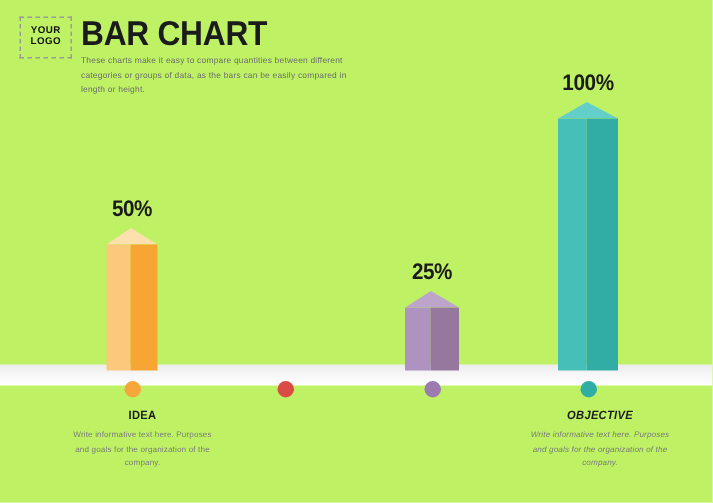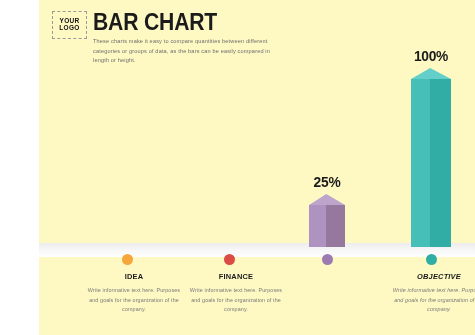--- a/index.html
+++ b/index.html
@@ -3,21 +3,21 @@
 <meta charset="utf-8">
 <style>
   html,body{margin:0;padding:0;}
   body{
     width:475px;height:335px;
     background:#ffffff;
     font-family:"Liberation Sans", sans-serif;
     overflow:hidden;
     position:relative;
   }
-  .slide{position:absolute;inset:0;background:#fef9c3;margin-left:39px;}
+  .slide{position:absolute;inset:0;background:#bef264;}
 
   
   .header{position:absolute;left:0;top:0;width:475px;height:70px;}
   .logo-box{
     position:absolute;left:13px;top:11px;width:33px;height:26px;
     border:1px dashed #9a9a9a;
     display:flex;flex-direction:column;align-items:center;justify-content:center;
     line-height:1.05;
   }
   .logo-box span{
@@ -85,20 +85,32 @@
       <span>YOUR</span>
       <span>LOGO</span>
     </div>
     <div class="title">BAR CHART</div>
     <div class="subtitle">These charts make it easy to compare quantities between different categories or groups of data, as the bars can be easily compared in length or height.</div>
   </div>
 
   <div class="chart">
     <div class="ground"></div>
 
+    <div class="bar-group" id="bg0" style="left: 71px; width: 34px;">
+      <div class="value">50%</div>
+      <div class="bar" id="bar0" style="height: 84px;">
+        <div class="cap">
+          <svg viewBox="0 0 100 22" preserveAspectRatio="none">
+            <polygon points="0,22 48,0 100,22" id="cap0" fill="#FDE0AE"></polygon>
+          </svg>
+        </div>
+        <div class="face-left" id="fl0" style="background: rgb(251, 201, 124);"></div>
+        <div class="face-right" id="fr0" style="background: rgb(248, 166, 51);"></div>
+      </div>
+    </div>
 
 
     <div class="bar-group" id="bg2" style="left: 270px; width: 36px; text-align: right;">
       <div class="value">25%</div>
       <div class="bar" id="bar2" style="height: 42px;">
         <div class="cap">
           <svg viewBox="0 0 100 22" preserveAspectRatio="none">
             <polygon points="0,22 48,0 100,22" id="cap2" fill="#BCA4CB"></polygon>
           </svg>
         </div>
@@ -126,23 +138,19 @@
     <div class="dot" id="dot1" style="left: 184.5px; background: rgb(219, 76, 70);"></div>
     <div class="dot" id="dot2" style="left: 282.5px; background: rgb(155, 123, 176);"></div>
     <div class="dot" id="dot3" style="left: 386.5px; background: rgb(47, 174, 166);"></div>
   </div>
 
   <div class="legend">
     <div class="legend-col" id="lc0" style="left: 47px; width: 96px;">
       <div class="legend-title">IDEA</div>
       <div class="legend-text">Write informative text here. Purposes and goals for the organization of the company.</div>
     </div>
-    <div class="legend-col" id="lc1" style="left: 149px; width: 96px;">
-      <div class="legend-title">FINANCE</div>
-      <div class="legend-text">Write informative text here. Purposes and goals for the organization of the company.</div>
-    </div>
     <div class="legend-col" id="lc3" style="left: 352px; width: 96px; font-style: italic;">
       <div class="legend-title">OBJECTIVE</div>
       <div class="legend-text">Write informative text here. Purposes and goals for the organization of the company.</div>
     </div>
   </div>
 
 </div>
 
 </body></html>

